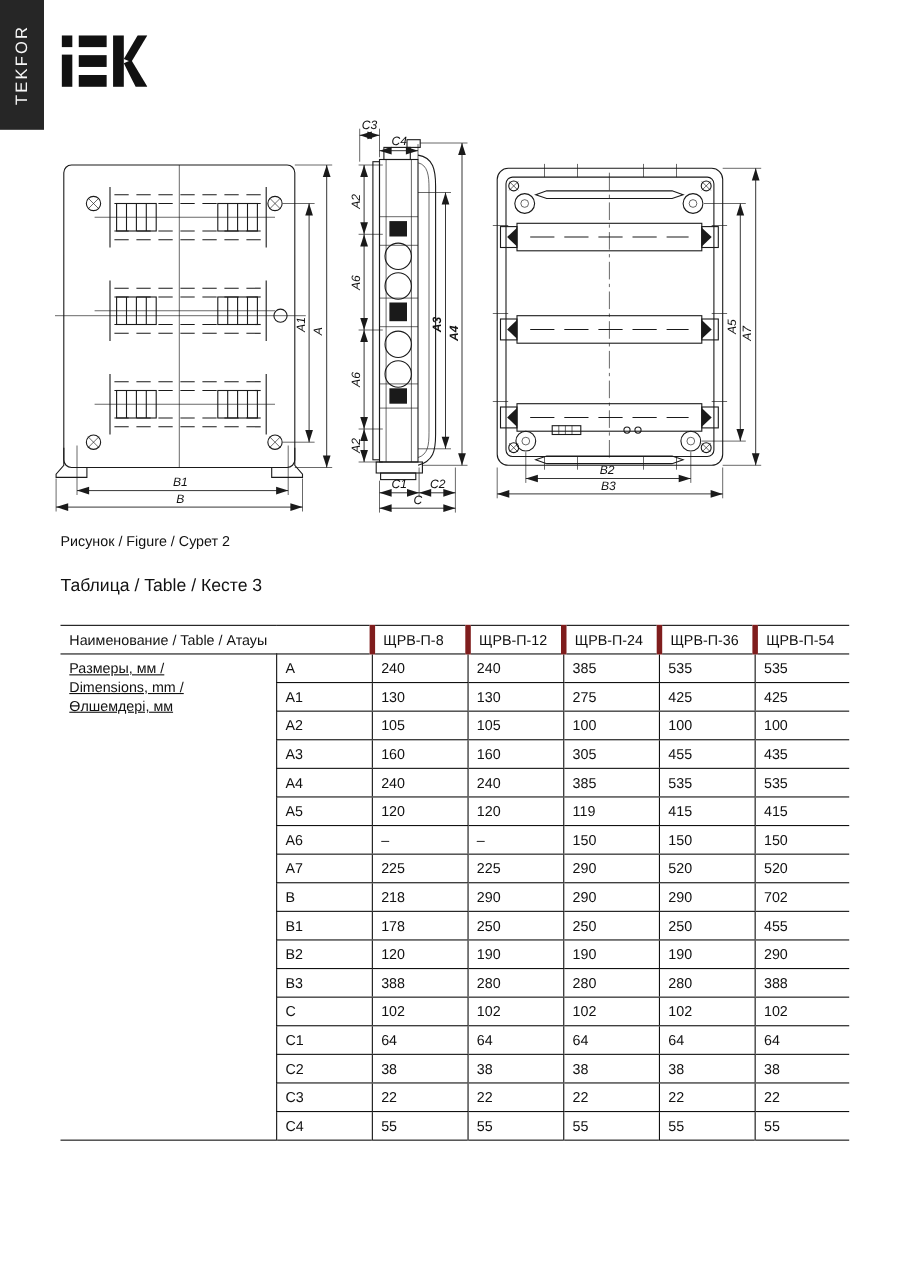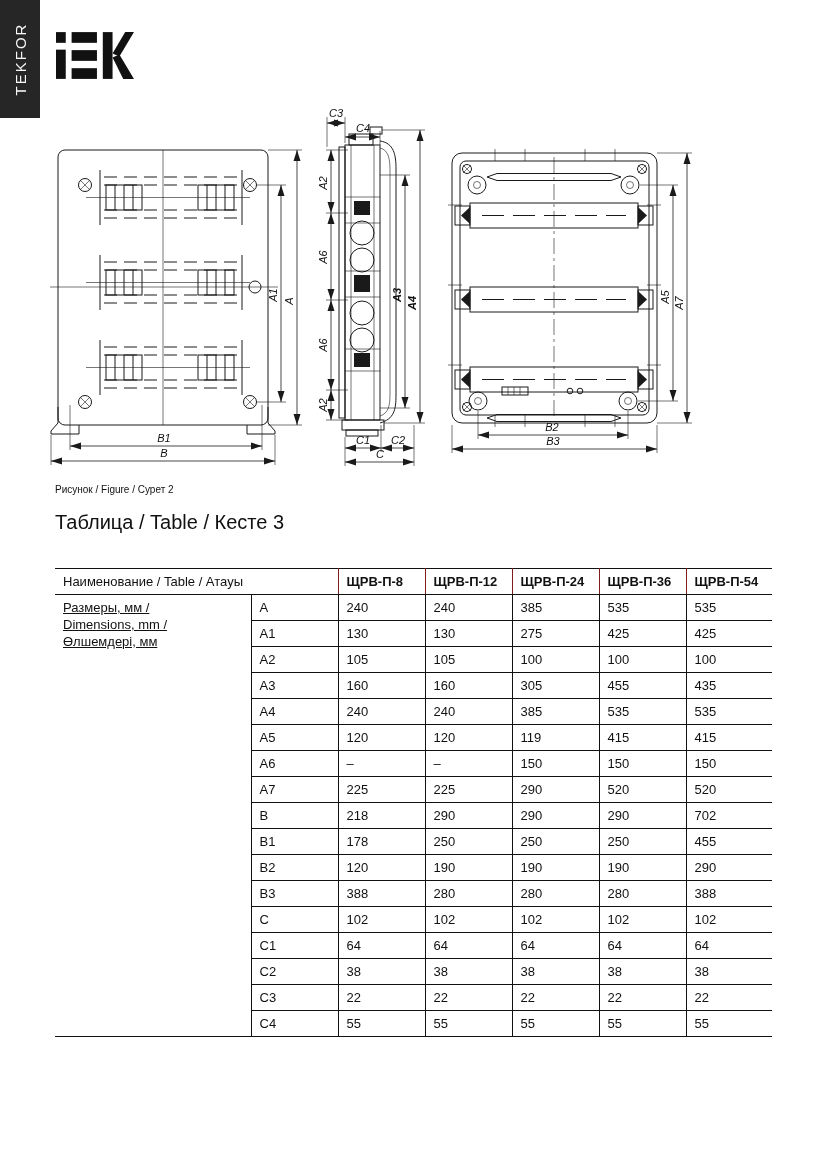--- a/index.html
+++ b/index.html
@@ -17,34 +17,34 @@
   .iek-logo{position:absolute;left:56px;top:32px;}
   .iek-logo *{fill:#111;}
   
   .drawings{position:absolute;left:50px;top:105px;}
   .ln{fill:none;stroke:#1a1a1a;stroke-width:1;}
   .thin{fill:none;stroke:#1a1a1a;stroke-width:0.6;}
   .dim{fill:none;stroke:#1a1a1a;stroke-width:0.8;}
   .fl{fill:#1a1a1a;stroke:none;}
   .dl{font-family:"Liberation Sans",sans-serif;font-style:italic;font-size:11px;fill:#111;}
   
-  .fig-caption{position:absolute;left:55px;top:484px;font-size:10px;}
-  .table-title{position:absolute;left:55px;top:511px;font-size:20px;}
+  .fig-caption{position:absolute;left:55px;top:484px;font-size:13px;}
+  .table-title{position:absolute;left:55px;top:524px;font-size:16px;}
   
   table.dims{
     position:absolute;left:55px;top:568px;width:717px;
     border-collapse:collapse;table-layout:fixed;font-size:13px;
     border-top:1.5px solid #111;border-bottom:1.5px solid #111;
   }
   .dims th,.dims td{
     padding:2px 8px;height:26px;box-sizing:border-box;
     text-align:left;vertical-align:middle;font-weight:normal;
   }
   .dims thead th{border-bottom:1px solid #111;}
-  .dims thead th.model-h{font-weight:bold;border-left:1px solid #7f1d1d;}
+  .dims thead th.model-h{font-weight:normal;border-left:5px solid #7f1d1d;}
   .dims tbody td{border-bottom:1px solid #111;}
   .dims tbody tr:last-child td{border-bottom:0;}
   .dims td.dim-cell,.dims td.val-cell{border-left:1px solid #111;}
   .dims td.group-label{
     border-bottom:0;vertical-align:top;padding-top:5px;
     white-space:pre-line;line-height:1.3;text-decoration:underline;
   }
   .sr{position:absolute;width:1px;height:1px;overflow:hidden;clip:rect(0 0 0 0);}
 </style>
 </head>

